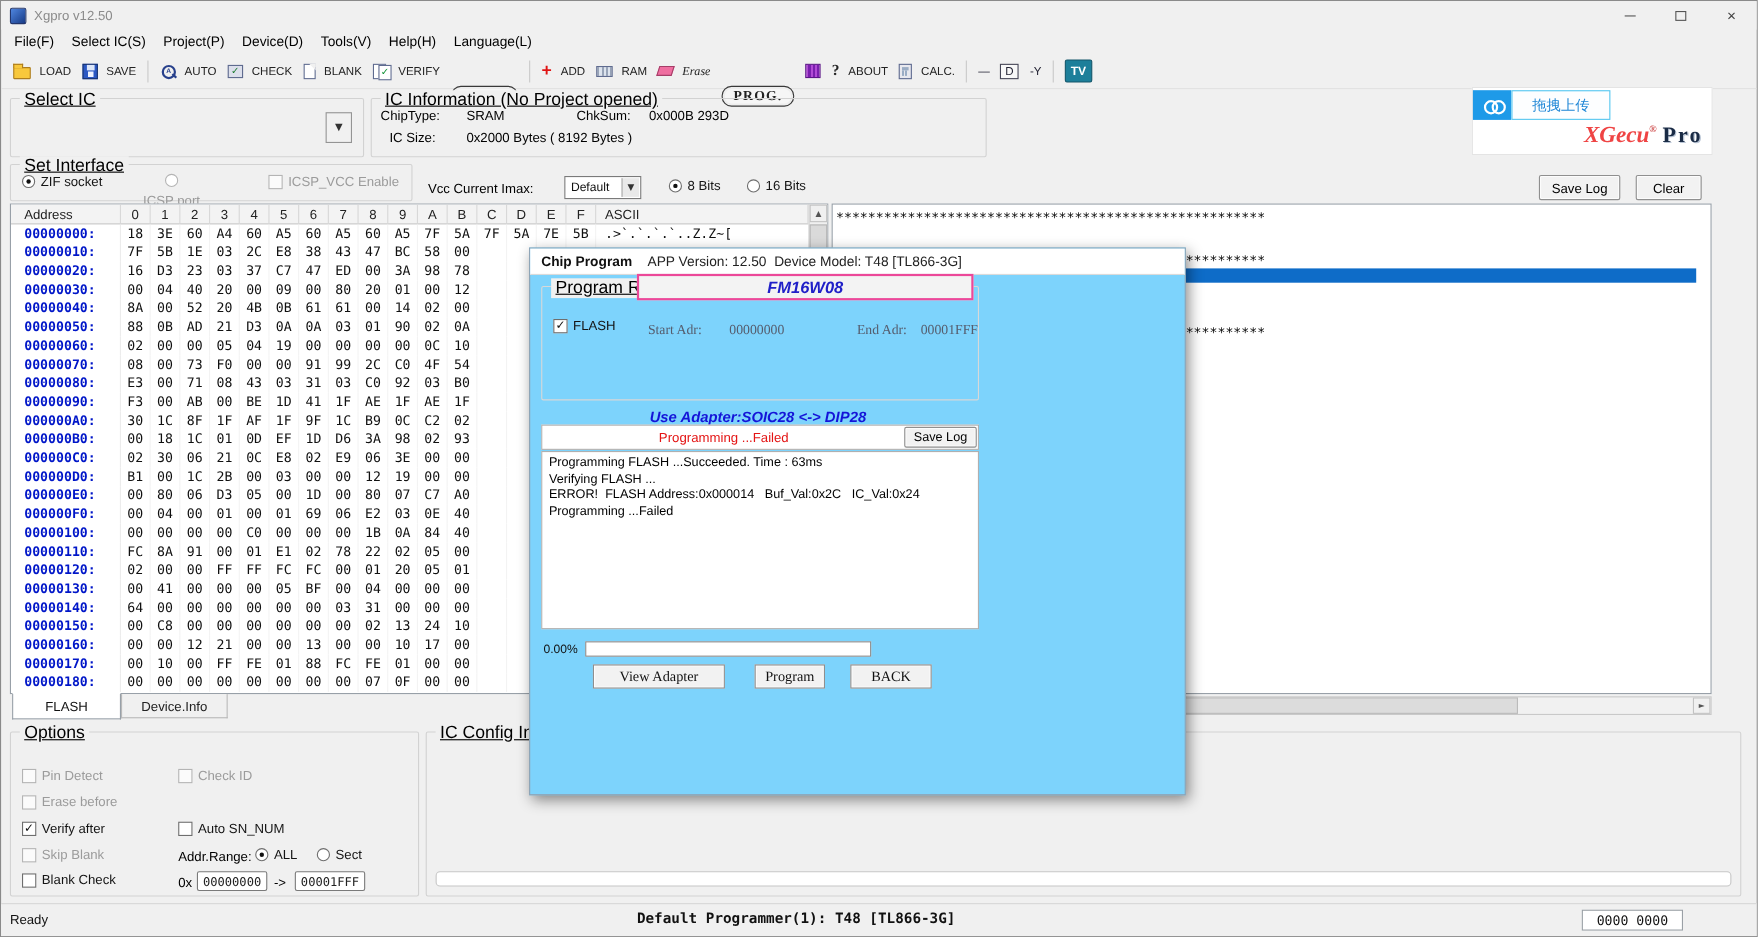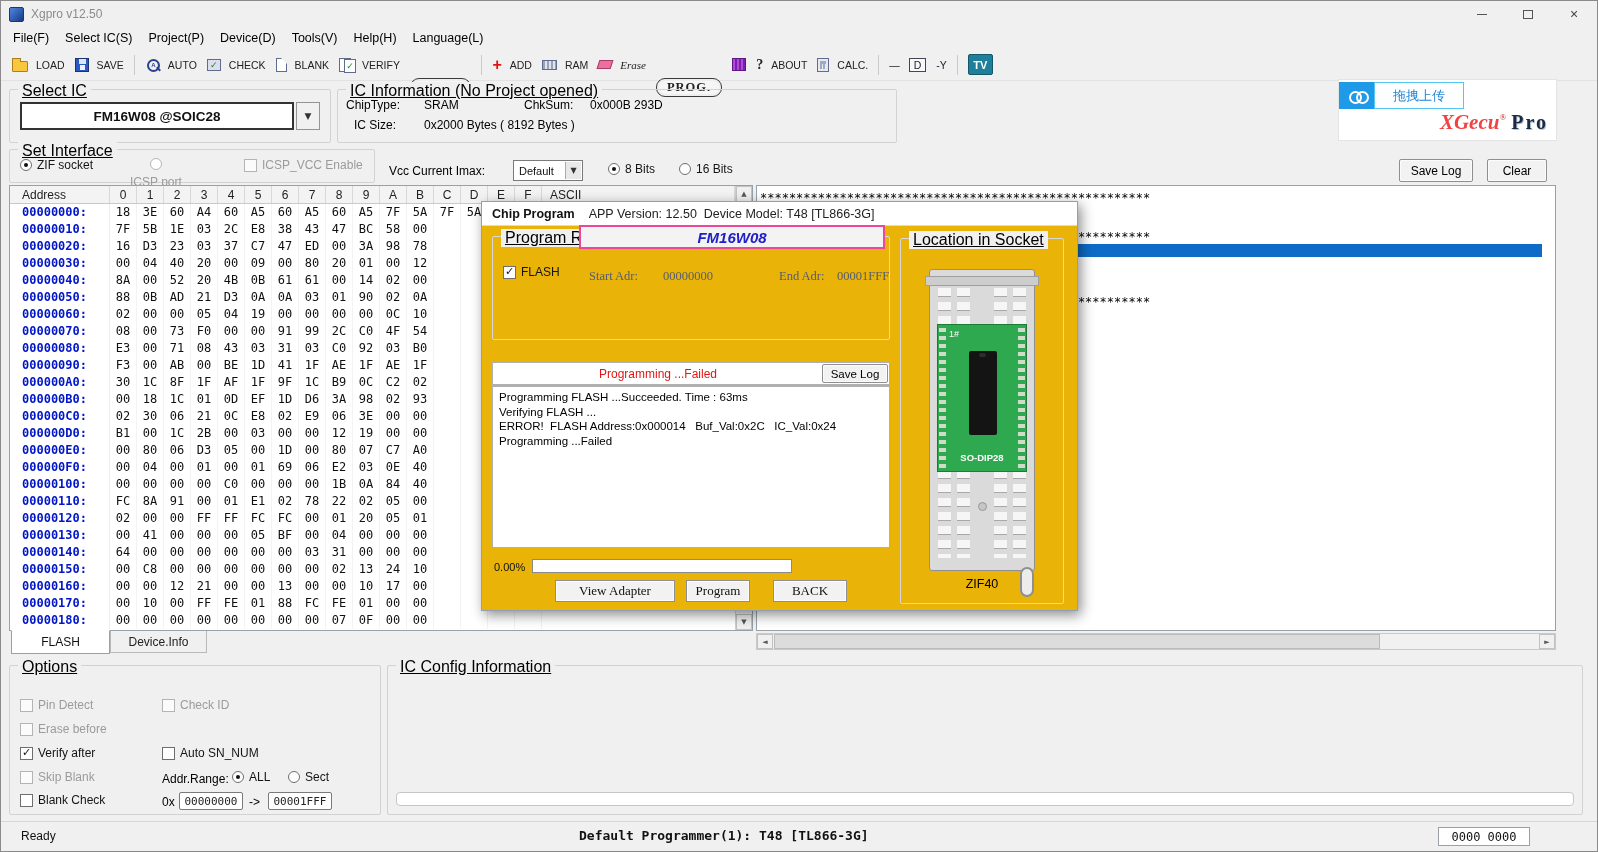--- a/index.html
+++ b/index.html
@@ -120,37 +120,37 @@
 #logPanel{position:absolute;left:755px;top:184px;width:800px;height:446px;background:#fff;border:1px solid #98a0a8;padding:6px 3px;font-family:"DejaVu Sans Mono",monospace;font-size:12px;overflow:hidden;}
 .log-line{height:13px;line-height:13px;white-space:pre;color:#000;}
 .log-line.sel{background:#0e6cc8;color:#fff;margin-right:10px;}
 #logHScroll{position:absolute;left:755px;top:632px;width:800px;height:17px;background:#f1f1f1;border:1px solid #c9c9c9;}
 .harrow{position:absolute;top:0;width:16px;height:15px;background:#f0f0f0;border:1px solid #c2c2c2;display:flex;align-items:center;justify-content:center;font-size:7px;color:#555;font-family:"DejaVu Sans",sans-serif;}
 #logHScroll .lt{left:0;}
 #logHScroll .rt{right:0;}
 .hthumb{position:absolute;left:17px;top:0;width:606px;height:15px;background:#dcdcdc;border:1px solid #bbb;}
 
 
-#dialog{position:absolute;left:480px;top:200px;width:597px;height:410px;background:#eab308;border:1px solid #90a0b0;box-shadow:3px 4px 12px rgba(0,0,0,.45);z-index:40;}
+#dialog{position:absolute;left:480px;top:224px;width:597px;height:498px;background:#7dd3fc;border:1px solid #90a0b0;box-shadow:3px 4px 12px rgba(0,0,0,.45);z-index:40;}
 .dlg-title{position:absolute;left:0;top:0;right:0;height:24px;background:#fff;border-bottom:1px solid #dadada;display:flex;align-items:center;padding-left:10px;font-size:12.5px;gap:14px;}
 .dlg-title .t{font-weight:bold;}
 .dlg-title .st{white-space:pre;color:#222;}
 #prGroup{left:10px;top:34px;width:398px;height:104px;border-color:#d8d8d8;}
 .chip-strip{position:absolute;left:86px;top:-12px;width:306px;height:24px;background:#f3f3f3;border:2px solid #ec4899;display:flex;align-items:center;justify-content:center;color:#2020c8;font-weight:bold;font-style:italic;font-size:15px;}
 .adr{position:absolute;font-family:"Liberation Serif",serif;font-size:12.5px;color:#555d6e;white-space:nowrap;}
 .adapter-note{position:absolute;left:0;top:146px;width:414px;text-align:center;color:#1414d8;font-weight:bold;font-style:italic;font-size:13.5px;}
 .status-strip{position:absolute;left:10px;top:160px;width:398px;height:23px;background:#fff;border:1px solid #b0b0b0;}
 .st-text{position:absolute;left:0;top:0;width:330px;height:100%;display:flex;align-items:center;justify-content:center;color:#e41414;font-size:12px;}
 .st-btn{position:absolute;right:1px;top:1px;width:66px;height:19px;font-size:11.5px;}
 #dlgLog{position:absolute;left:10px;top:184px;width:398px;height:162px;background:#fff;border:1px solid #b0b0b0;padding:3px 6px;font-size:11.5px;line-height:14.5px;color:#000;overflow:hidden;}
 .dlog-line{white-space:pre;}
 .pg-label{position:absolute;left:12px;top:359px;font-size:11px;}
 .pg-bar{position:absolute;left:50px;top:357px;width:260px;height:14px;background:#fff;border:1px solid #8a8a8a;}
 .dbtn{position:absolute;top:378px;height:22px;background:#f2f2f2;border:1px solid #8f8f8f;font-family:"Liberation Serif",serif;font-size:13px;display:flex;align-items:center;justify-content:center;box-shadow:inset 0 0 0 1px #fcfcfc;}
-#btnViewAdapter{left:57px;width:120px;margin-left:16px;}
+#btnViewAdapter{left:57px;width:120px;}
 #btnProgram{left:204px;width:64px;}
 #btnBack{left:291px;width:74px;}
 #locGroup{left:418px;top:36px;width:164px;height:366px;border-color:#d8d8d8;}
 .socket{position:absolute;left:28px;top:30px;width:106px;height:302px;background:#dadada;border:1px solid #8f8f8f;border-radius:3px;}
 .socket::before{content:"";position:absolute;left:-5px;right:-5px;top:6px;height:8px;background:#cdcdcd;border:1px solid #9f9f9f;}
 .hcol{position:absolute;top:18px;bottom:12px;width:13px;background:repeating-linear-gradient(to bottom,#f6f6f6 0 8px,#a8a8a8 8px 9px,#dadada 9px 14px);}
 .hcol.c1{left:8px;}.hcol.c2{left:27px;}.hcol.c3{left:64px;}.hcol.c4{left:83px;}
 .screw{position:absolute;left:48px;top:232px;width:9px;height:9px;border-radius:50%;background:#c6c6c6;border:1px solid #979797;z-index:4;}
 .pcb{position:absolute;left:7px;top:54px;width:90px;height:148px;background:#2fa94f;border:1px solid #1a7c34;z-index:3;}
 .pcb::before,.pcb::after{content:"";position:absolute;top:3px;bottom:3px;width:7px;background:repeating-linear-gradient(to bottom,#cfdccb 0 4px,rgba(0,0,0,0) 4px 8px);}
@@ -164,21 +164,21 @@
 .zif-label{position:absolute;left:28px;top:338px;width:106px;text-align:center;font-size:12.5px;color:#000;}
 
 
 #optGroup{left:8px;top:664px;width:372px;height:150px;}
 #cfgGroup{left:386px;top:664px;width:1196px;height:150px;}
 .cfg-strip{position:absolute;left:8px;right:8px;bottom:8px;height:14px;background:#fff;border:1px solid #c6c6c6;border-radius:4px;}
 .inp{position:absolute;background:#fff;border:1px solid #7a7a7a;font-family:"DejaVu Sans Mono",monospace;font-size:11px;text-align:center;color:#222;border-radius:2px;}
 
 
 #statusbar{position:absolute;left:0;top:820px;width:100%;height:32px;background:#f0f0f0;border-top:1px solid #d6d6d6;}
-.ready{position:absolute;left:8px;top:7px;font-size:12px;margin-left:12px;}
+.ready{position:absolute;left:8px;top:7px;font-size:12px;}
 .prg{position:absolute;left:578px;top:6px;font-family:"DejaVu Sans Mono",monospace;font-weight:bold;font-size:13px;}
 .counter{position:absolute;left:1437px;top:5px;width:92px;height:19px;background:#fff;border:1px solid #9aa0a6;display:flex;align-items:center;justify-content:center;font-family:"DejaVu Sans Mono",monospace;font-size:12px;}
 </style>
 </head>
 <body>
 
 <div id="root">
 
   <div class="titlebar">
     <span class="app-icon"></span>
@@ -267,21 +267,20 @@
         <span>-Y</span>
       </div>
     <span class="tsep"></span>
     <div class="tbtn">
         <span class="tv-tile">TV</span>
       </div>
   </div>
 
   <div class="group" id="selectIC" style="left:8px;top:88px;width:322px;height:54px;">
     <span class="legend">Select IC</span>
-    <div class="combo-field">FM16W08 @SOIC28</div>
     <div class="combo-btn">▼</div>
   </div>
 
   <div class="group" style="left:336px;top:88px;width:560px;height:54px;">
     <span class="legend">IC Information (No Project opened)</span>
     <span class="lab" style="left:8px;top:8px;">ChipType:</span>
     <span class="lab" style="left:86px;top:8px;">SRAM</span>
     <span class="lab" style="left:186px;top:8px;">ChkSum:</span>
     <span class="lab" style="left:252px;top:8px;">0x000B 293D</span>
     <span class="lab" style="left:16px;top:28px;">IC Size:</span>
@@ -892,53 +891,37 @@
       <div class="chip-strip">FM16W08</div>
       <span class="cb checked abs" style="left:10px;top:28px;">
           <span class="box"></span>
           <span>FLASH</span>
         </span>
       <span class="adr" style="left:96px;top:32px;">Start Adr:</span>
       <span class="adr" style="left:170px;top:32px;">00000000</span>
       <span class="adr" style="left:286px;top:32px;">End Adr:</span>
       <span class="adr" style="left:344px;top:32px;">00001FFF</span>
     </div>
+    <div class="adapter-note">Use Adapter:SOIC28 &lt;-&gt; DIP28</div>
     <div class="status-strip">
       <span class="st-text">Programming ...Failed</span>
       <div class="btn st-btn">Save Log</div>
     </div>
     <div id="dlgLog">
         <div class="dlog-line">Programming FLASH ...Succeeded. Time : 63ms</div>
         <div class="dlog-line">Verifying FLASH ...</div>
         <div class="dlog-line">ERROR!  FLASH Address:0x000014   Buf_Val:0x2C   IC_Val:0x24</div>
         <div class="dlog-line">Programming ...Failed</div>
       </div>
     <span class="pg-label">0.00%</span>
     <div class="pg-bar"></div>
     <div class="dbtn" id="btnViewAdapter">View Adapter</div>
     <div class="dbtn" id="btnProgram">Program</div>
     <div class="dbtn" id="btnBack">BACK</div>
 
-    <div class="group" id="locGroup">
-      <span class="legend">Location in Socket</span>
-      <div class="socket">
-        <div class="hcol c1"></div>
-        <div class="hcol c2"></div>
-        <div class="hcol c3"></div>
-        <div class="hcol c4"></div>
-        <div class="screw"></div>
-        <div class="pcb">
-          <span class="pin1">1#</span>
-          <div class="dipchip"></div>
-          <div class="pcb-name">SO-DIP28</div>
-        </div>
-      </div>
-      <div class="lever"></div>
-      <div class="zif-label">ZIF40</div>
-    </div>
   </div>
 
   <div class="group" id="optGroup">
     <span class="legend">Options</span>
     <span class="cb disabled abs" style="left:10px;top:32px;">
         <span class="box"></span>
         <span>Pin Detect</span>
       </span>
     <span class="cb disabled abs" style="left:152px;top:32px;">
         <span class="box"></span>

